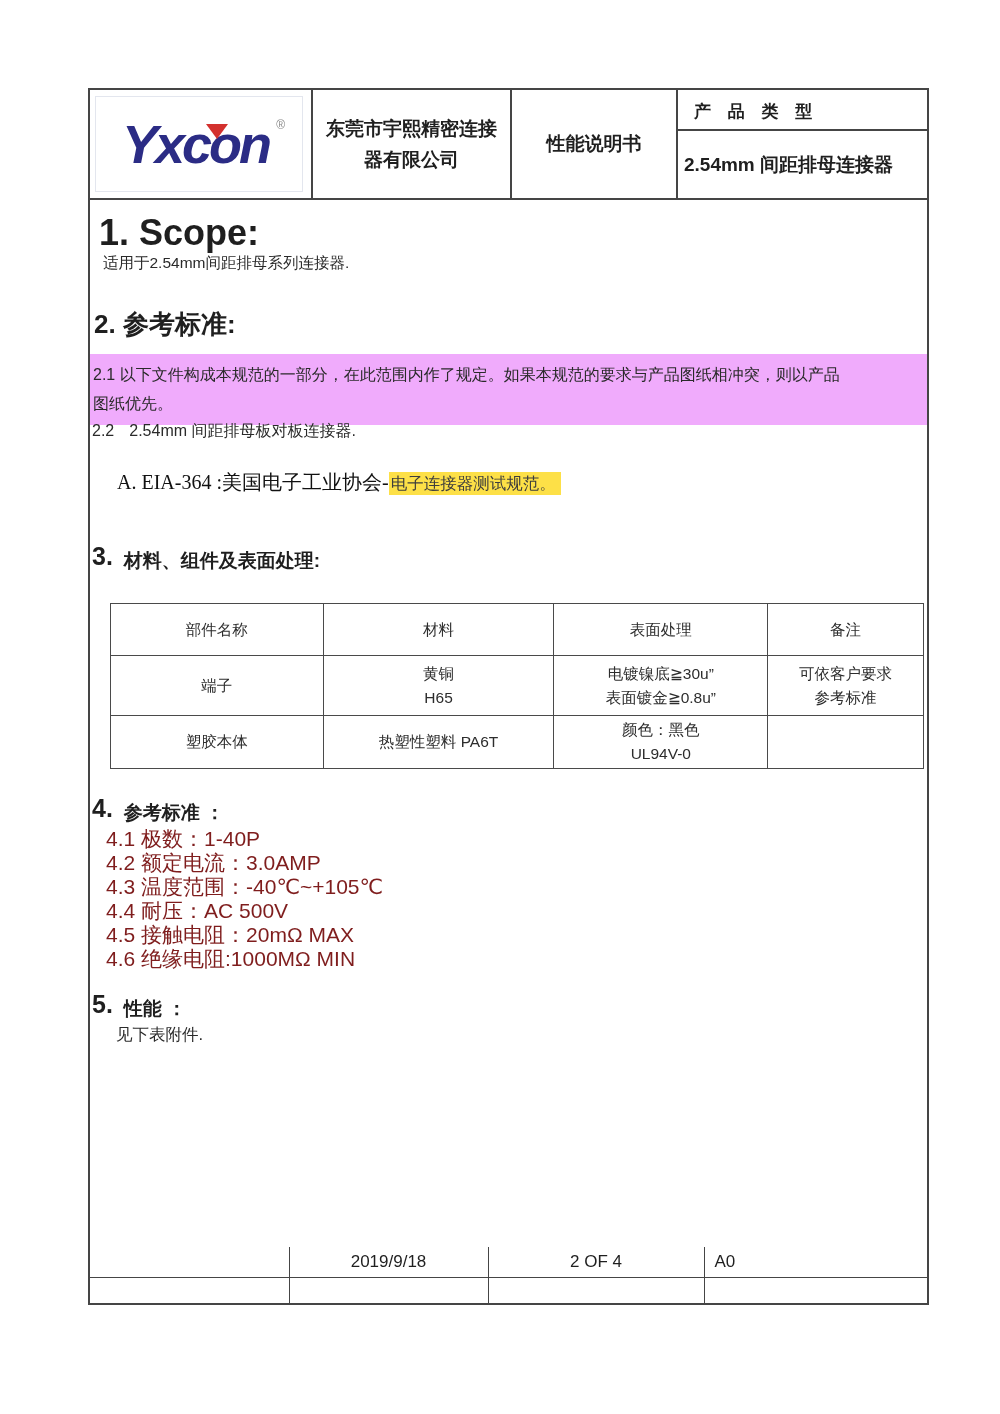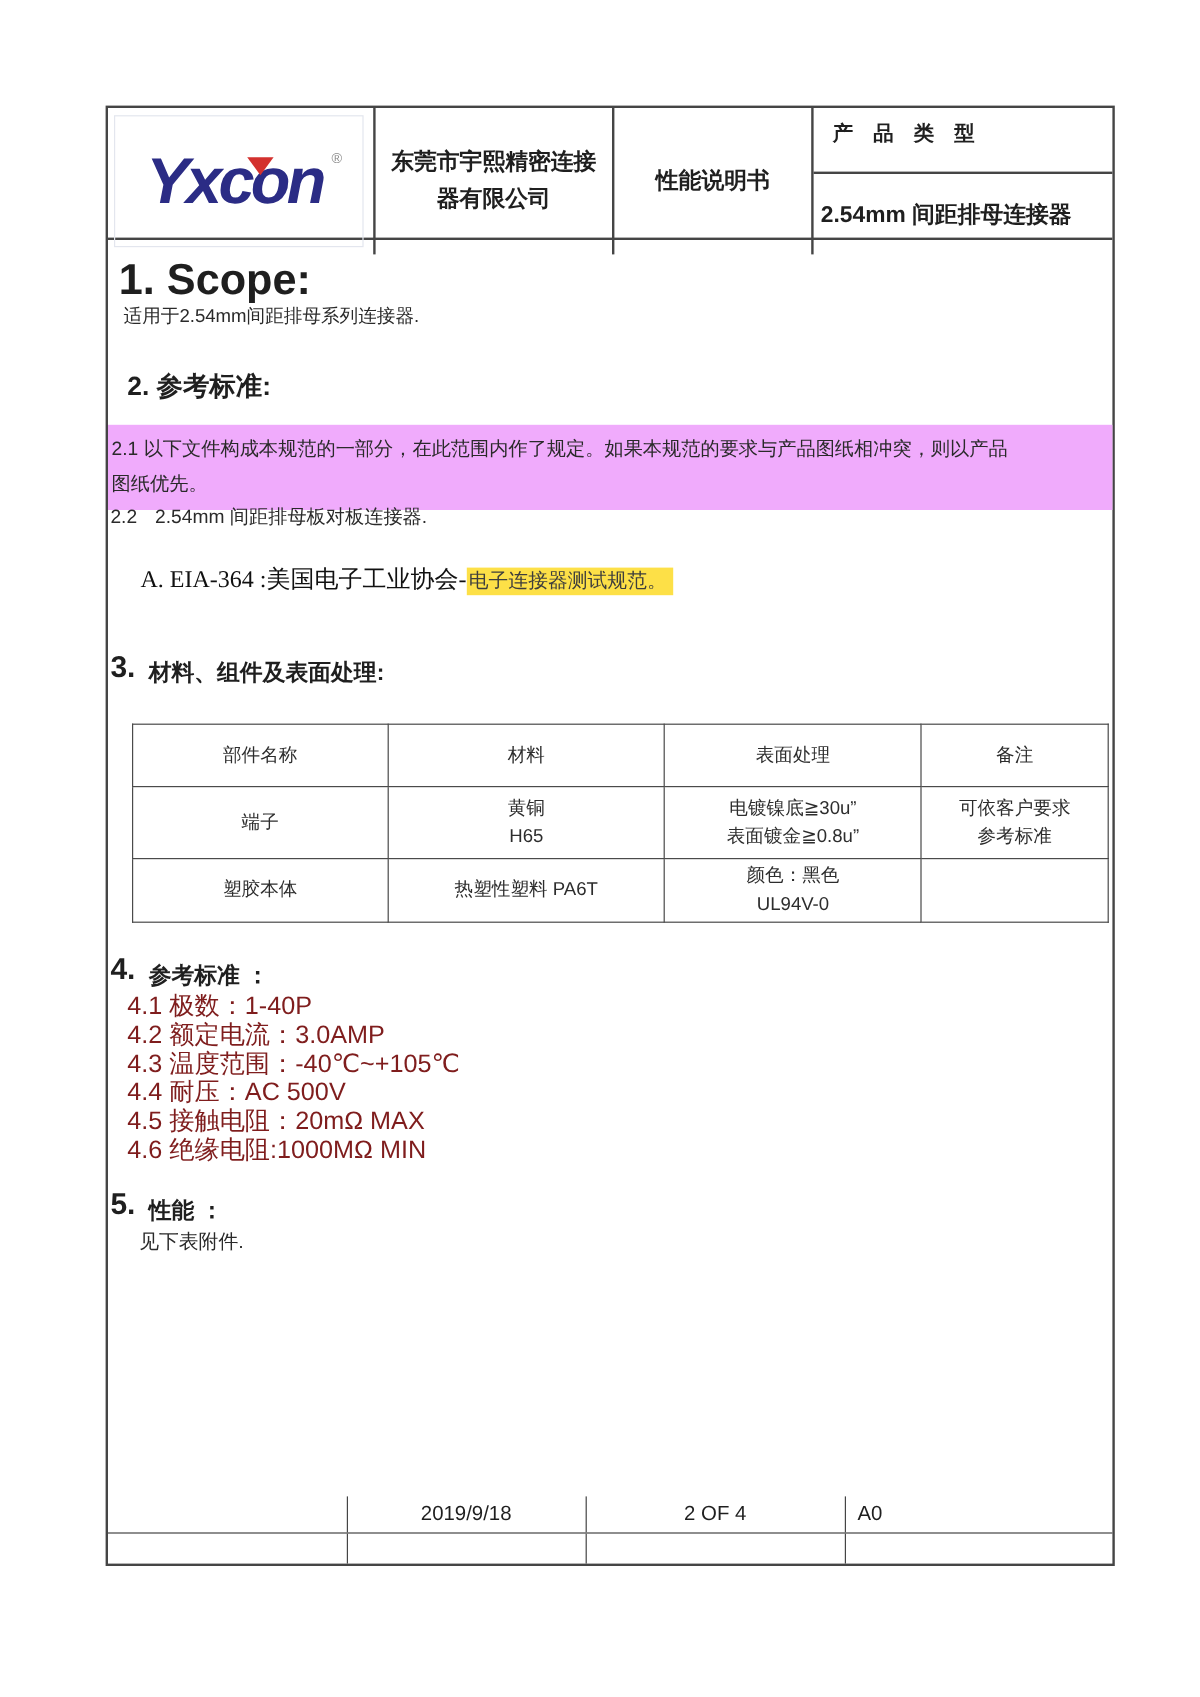--- a/index.html
+++ b/index.html
@@ -20,29 +20,29 @@
   .logo-wrap { position:relative; font-style:italic; font-weight:bold; font-size:54px;
     letter-spacing:-3px; color:#2b2c85; line-height:1; padding-right:10px; }
   .logo-tri { position:absolute; left:84px; top:7px; width:0; height:0;
     border-left:11px solid transparent; border-right:11px solid transparent;
     border-top:15px solid #d3312e; }
   .logo-reg { position:absolute; right:-6px; top:2px; font-size:12px; font-style:normal;
     letter-spacing:0; color:#8a8a8a; font-weight:normal; }
   .company-cell { flex-direction:column; font-weight:bold; font-size:19px; line-height:31px; text-align:center; }
   .doctype-cell { font-weight:bold; font-size:19px; }
   .product-cell { display:block; }
-  .product-label { height:55px; border-bottom:2px solid #454545; font-weight:bold; font-size:17px;
+  .product-label { height:41px; border-bottom:2px solid #454545; font-weight:bold; font-size:17px;
     letter-spacing:6px; padding:10px 0 0 16px; }
   .product-type { height:67px; display:flex; align-items:center; padding-left:6px;
     font-weight:bold; font-size:19px; }
 
   
   .scope-title { top:122px; left:9px; font-size:36px; font-weight:bold; }
   .scope-body  { top:163px; left:13px; font-size:15.5px; color:#2a2a2a; }
-  .ref-title   { top:217px; left:16px; font-size:22px; font-weight:bold; }
+  .ref-title   { top:217px; left:4px; font-size:26px; font-weight:bold; }
   .p21-block { top:264px; left:0; width:837px; background:#f0abfc; padding:6px 4px 7px 3px;
     font-size:16px; line-height:29px; color:#2a2a2a; }
   .p22-line { top:331px; left:2px; font-size:16px; color:#2a2a2a; }
   .p22-line .p22-text { margin-left:15px; }
   .itemA { top:379px; left:27px; font-family:"Liberation Serif","DejaVu Serif",serif;
     font-size:20px; color:#111; }
   .itemA .hl { font-family:"Liberation Sans","DejaVu Sans",sans-serif; font-size:16.5px;
     background:#fde047; color:#3d3d3d; padding:2px 5px 3px 2px; }
 
   .sec-head { display:flex; align-items:flex-start; }

